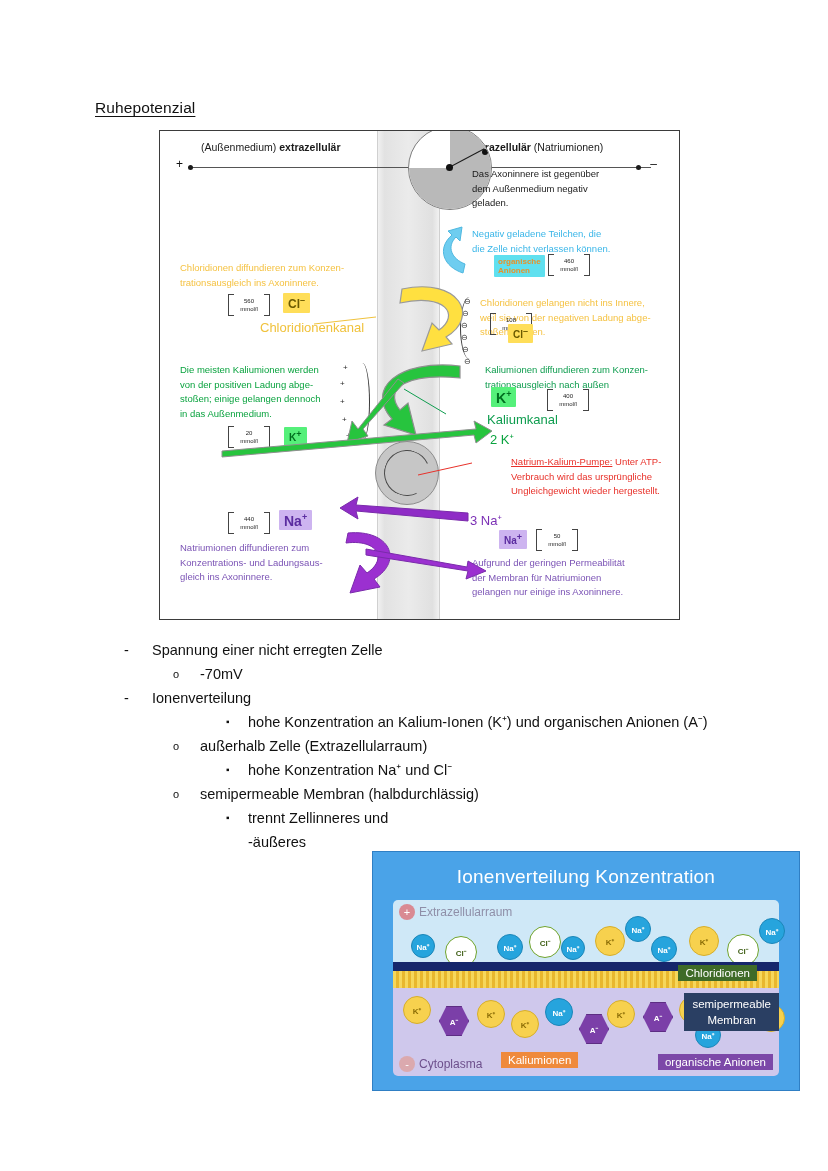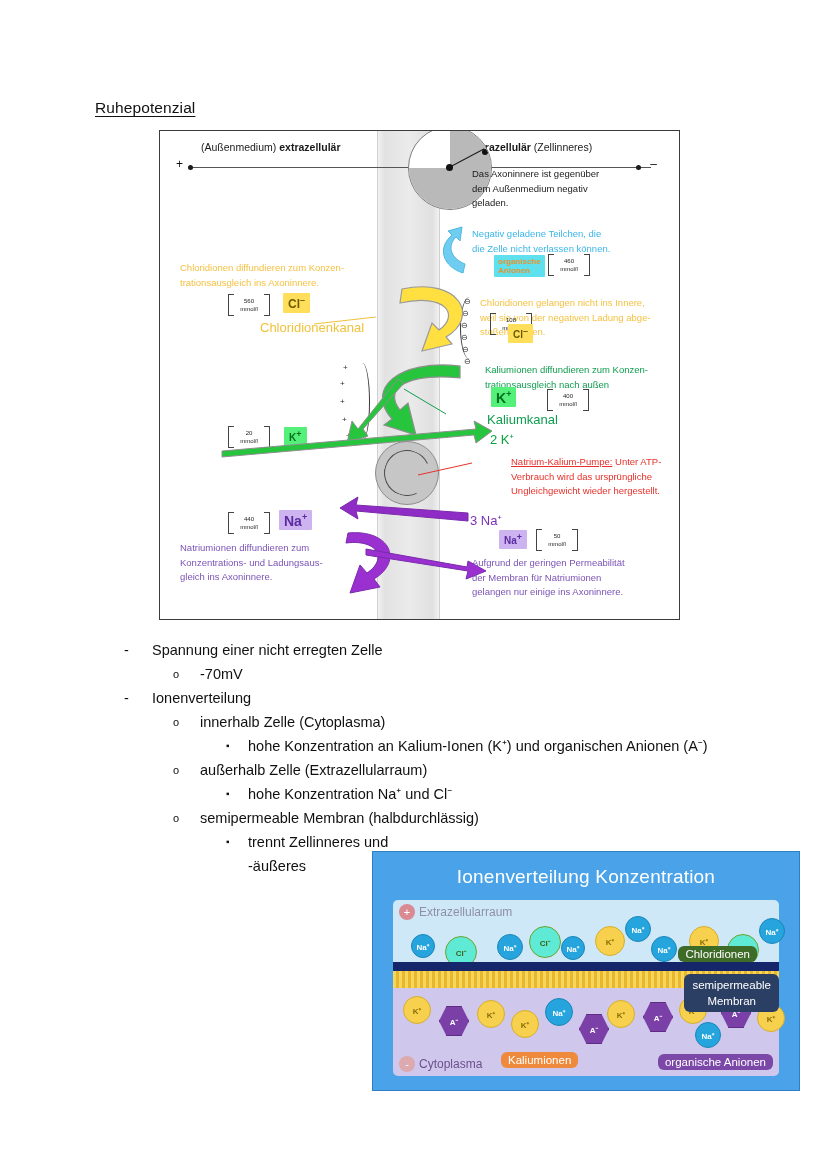--- a/index.html
+++ b/index.html
@@ -143,53 +143,53 @@
   #cellbox{position:absolute;left:20px;top:48px;right:20px;bottom:14px;}
   #extracell{position:absolute;left:0;right:0;top:0;height:62px;background:#cfe8f7;border-radius:5px 5px 0 0;}
   #cytoplasm{position:absolute;left:0;right:0;bottom:0;height:88px;background:#cfc8ec;border-radius:0 0 5px 5px;}
   #membrane{position:absolute;left:0;right:0;top:62px;height:46px;background:#f2cf4a;}
   #membrane .head{position:absolute;left:0;right:0;height:9px;background:#16266b;}
   #membrane .head.top{top:0;}
   #membrane .head.bot{bottom:0;}
   #membrane .tails{position:absolute;left:0;right:0;top:9px;bottom:9px;
     background:repeating-linear-gradient(to right,#f6d75b 0 3px,#e8b72e 3px 6px);}
 
-  .pill{position:absolute;font-size:11.5px;color:#fff;padding:2px 7px;border-radius:6px;white-space:nowrap;}
+  .pill{position:absolute;font-size:11.5px;color:#fff;padding:2px 7px;border-radius:0;white-space:nowrap;margin-top:19px;}
   #pill-chlorid{background:#3f6b28;top:46px;right:22px;}
   #pill-semi{background:#2a3f63;right:0px;top:74px;text-align:center;line-height:16px;padding:3px 8px;}
   #pill-kalium{background:#ef8a3c;left:108px;bottom:8px;}
   #pill-anionen{background:#7c48a8;right:6px;bottom:6px;}
 
   .tagpt{position:absolute;display:flex;align-items:center;gap:4px;font-size:12px;}
   #tag-extra{left:6px;top:4px;color:#8f8fa8;}
   #tag-cyto{left:6px;bottom:4px;color:#6d4f8c;}
   .signdot{width:16px;height:16px;border-radius:50%;display:flex;align-items:center;
     justify-content:center;color:#fff;font-size:11px;}
   .signdot.plus{background:#d98a93;}
   .signdot.minus{background:#dba9ae;}
 
   .ionc{position:absolute;border-radius:50%;display:flex;align-items:center;justify-content:center;
     font-size:8px;font-weight:bold;color:#fff;}
   .i-na{background:#26a4dd;border:1px solid #1b86b8;}
-  .i-cl{background:#5eead4;border:1px solid #6fa32d;color:#3e5e14;}
+  .i-cl{background:#ffffff;border:1px solid #6fa32d;color:#3e5e14;}
   .i-k {background:#f7d14e;border:1px solid #d6ae2b;color:#8a6c05;}
   .i-a {background:#7b3fa8;border:1px solid #5d2d83;color:#fff;
         border-radius:0;clip-path:polygon(25% 0,75% 0,100% 50%,75% 100%,25% 100%,0 50%);}
 </style>
 </head>
 <body>
 
 <div id="page-title">Ruhepotenzial</div>
 
 <div id="figure-axon">
 
   <div class="membrane-col"></div>
 
   <div class="hdr" id="hdr-extra"><span>(Außenmedium) </span><b>extrazellulär</b></div>
-  <div class="hdr" id="hdr-intra"><b>intrazellulär</b><span>  (Zellinneres)</span></div>
+  <div class="hdr" id="hdr-intra"><b>intrazellulär</b><span>  (Natriumionen)</span></div>
 
   <div id="voltmeter">
     <span class="vsign" style="left:-14px;">+</span>
     <span class="vdot" style="left:-2px;"></span>
     <span class="vdot" style="right:10px;"></span>
     <span class="vsign" style="right:-6px;">–</span>
     <div id="dial">
       <div class="q q-tr"></div>
         <div class="q q-bl"></div>
         <div class="q q-br"></div>
@@ -202,20 +202,24 @@
   <div class="blk blk-black" id="txt-axon-neg">Das Axoninnere ist gegenüber
 dem Außenmedium negativ
 geladen.</div>
   <div class="blk" id="txt-neg-teilchen">Negativ geladene Teilchen, die
 die Zelle nicht verlassen können.</div>
   <div class="blk" id="txt-cl-diff">Chloridionen diffundieren zum Konzen-
 trationsausgleich ins Axoninnere.</div>
   <div class="blk" id="txt-cl-nicht">Chloridionen gelangen nicht ins Innere,
 weil sie von der negativen Ladung abge-
 stoßen werden.</div>
+  <div class="blk" id="txt-k-abge">Die meisten Kaliumionen werden
+von der positiven Ladung abge-
+stoßen; einige gelangen dennoch
+in das Außenmedium.</div>
   <div class="blk" id="txt-k-diff">Kaliumionen diffundieren zum Konzen-
 trationsausgleich nach außen</div>
   <div class="blk" id="txt-na-diff">Natriumionen diffundieren zum
 Konzentrations- und Ladungsaus-
 gleich ins Axoninnere.</div>
   <div class="blk" id="txt-na-perm">Aufgrund der geringen Permeabilität
 der Membran für Natriumionen
 gelangen nur einige ins Axoninnere.</div>
   <div class="blk blk-red" id="txt-pump"><u>Natrium-Kalium-Pumpe:</u><span> Unter ATP-
 Verbrauch wird das ursprüngliche
@@ -304,21 +308,20 @@
     <line x1="154" y1="193" x2="216" y2="186" stroke="#f0c23c" stroke-width="1"></line>
     <line x1="286" y1="283" x2="244" y2="258" stroke="#0f9d4f" stroke-width="1"></line>
     <line x1="312" y1="332" x2="258" y2="344" stroke="#e8312a" stroke-width="1"></line>
   </svg>
 </div>
 
 <div id="bullets">
   <div class="lvl1">Spannung einer nicht erregten Zelle</div>
   <div class="lvl2">-70mV</div>
   <div class="lvl1">Ionenverteilung</div>
-  <div class="lvl2">innerhalb Zelle (Cytoplasma)</div>
   <div class="lvl3" style="width:640px;">hohe Konzentration an Kalium-Ionen (K⁺) und organischen Anionen (A⁻)</div>
   <div class="lvl2">außerhalb Zelle (Extrazellularraum)</div>
   <div class="lvl3">hohe Konzentration Na⁺ und Cl⁻</div>
   <div class="lvl2">semipermeable Membran (halbdurchlässig)</div>
   <div class="lvl3 narrow">trennt Zellinneres und -äußeres</div>
 </div>
 
 <div id="figure-ions">
   <div id="ions-title">Ionenverteilung Konzentration</div>
 

